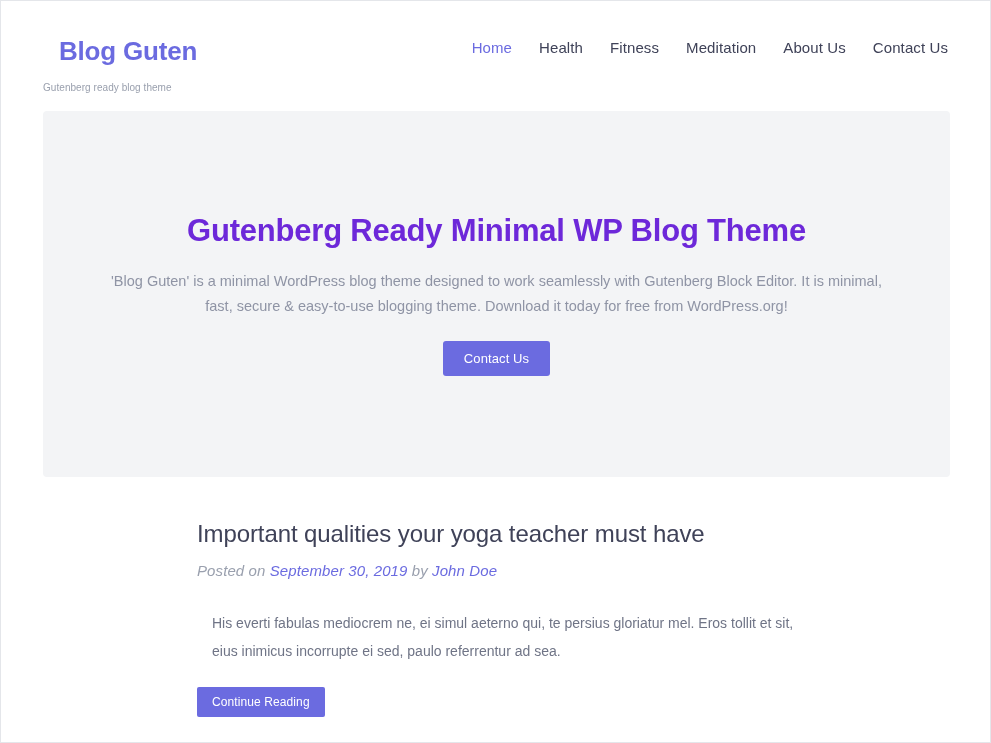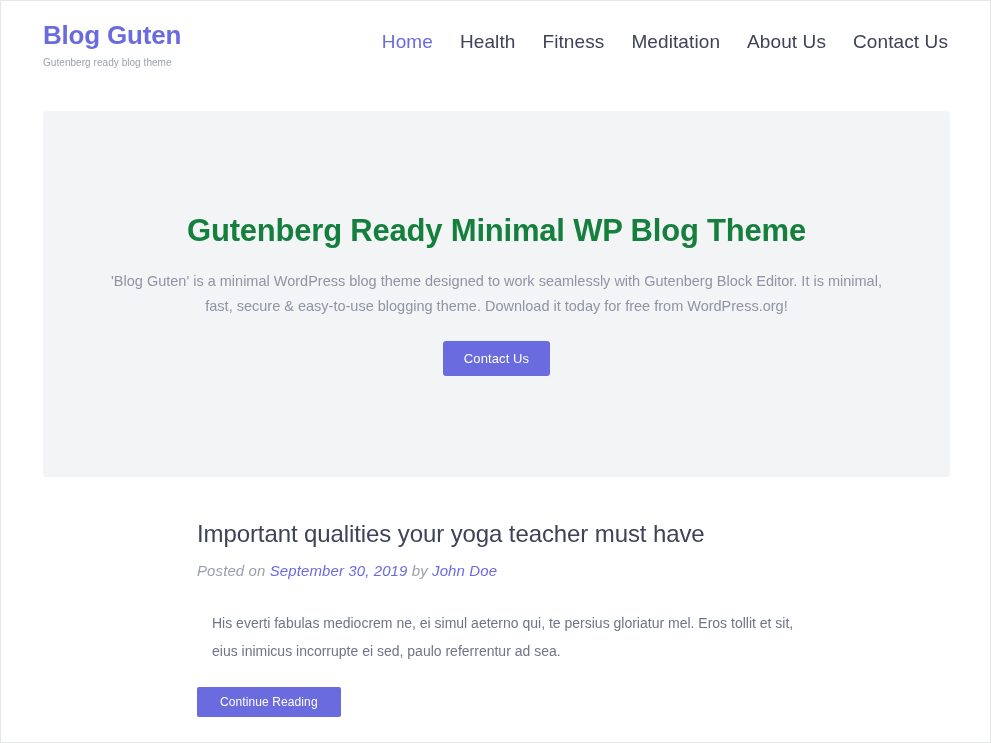--- a/index.html
+++ b/index.html
@@ -36,21 +36,21 @@
     width: 100%;
     height: 95px;
     box-sizing: border-box;
   }
   #branding {
     position: absolute;
     left: 42px;
     top: 20px;
   }
   #site-title {
-    margin: 0;
+    margin: 16px;
     font-size: 26px;
     font-weight: bold;
     letter-spacing: -0.2px;
     color: #6b6be0;
     line-height: 1.1;
   }
   #site-description {
     margin: 7px 0 0 0;
     font-size: 10px;
     color: #9aa0ae;
@@ -59,26 +59,27 @@
 
   #primary-nav {
     position: absolute;
     right: 42px;
     top: 30px;
     display: flex;
     align-items: center;
     gap: 27px;
   }
   .nav-link {
-    font-size: 19px;
+    font-size: 15px;
     color: #3f4258;
     text-decoration: none;
     letter-spacing: 0.1px;
     white-space: nowrap;
     cursor: pointer;
+    margin-top: 8px;
   }
   .nav-link.is-active {
     color: #6b6be0;
   }
 
   
   #hero {
     position: absolute;
     left: 42px;
     top: 110px;
@@ -89,21 +90,21 @@
     box-sizing: border-box;
     display: flex;
     flex-direction: column;
     align-items: center;
     justify-content: center;
   }
   #hero-title {
     margin: 0;
     font-size: 31px;
     font-weight: bold;
-    color: #15803d;
+    color: #6d28d9;
     text-align: left;
     letter-spacing: -0.2px;
     line-height: 1.25;
   }
   #hero-subtitle {
     margin: 18px 0 0 0;
     width: 790px;
     font-size: 14.5px;
     line-height: 1.75;
     color: #8f94a5;
@@ -157,21 +158,21 @@
     line-height: 2;
     color: #6f7486;
     width: 585px;
   }
   #continue-reading {
     margin-top: 22px;
     display: inline-block;
     background: #6b6be0;
     color: #ffffff;
     font-size: 12px;
-    padding: 8px 23px;
+    padding: 8px 15px;
     border: none;
     border-radius: 2px;
     cursor: pointer;
     font-family: "Liberation Sans", sans-serif;
     letter-spacing: 0.1px;
   }
   #post-meta-bottom {
     margin: 24px 0 0 0;
     font-size: 12.5px;
     font-style: italic;

